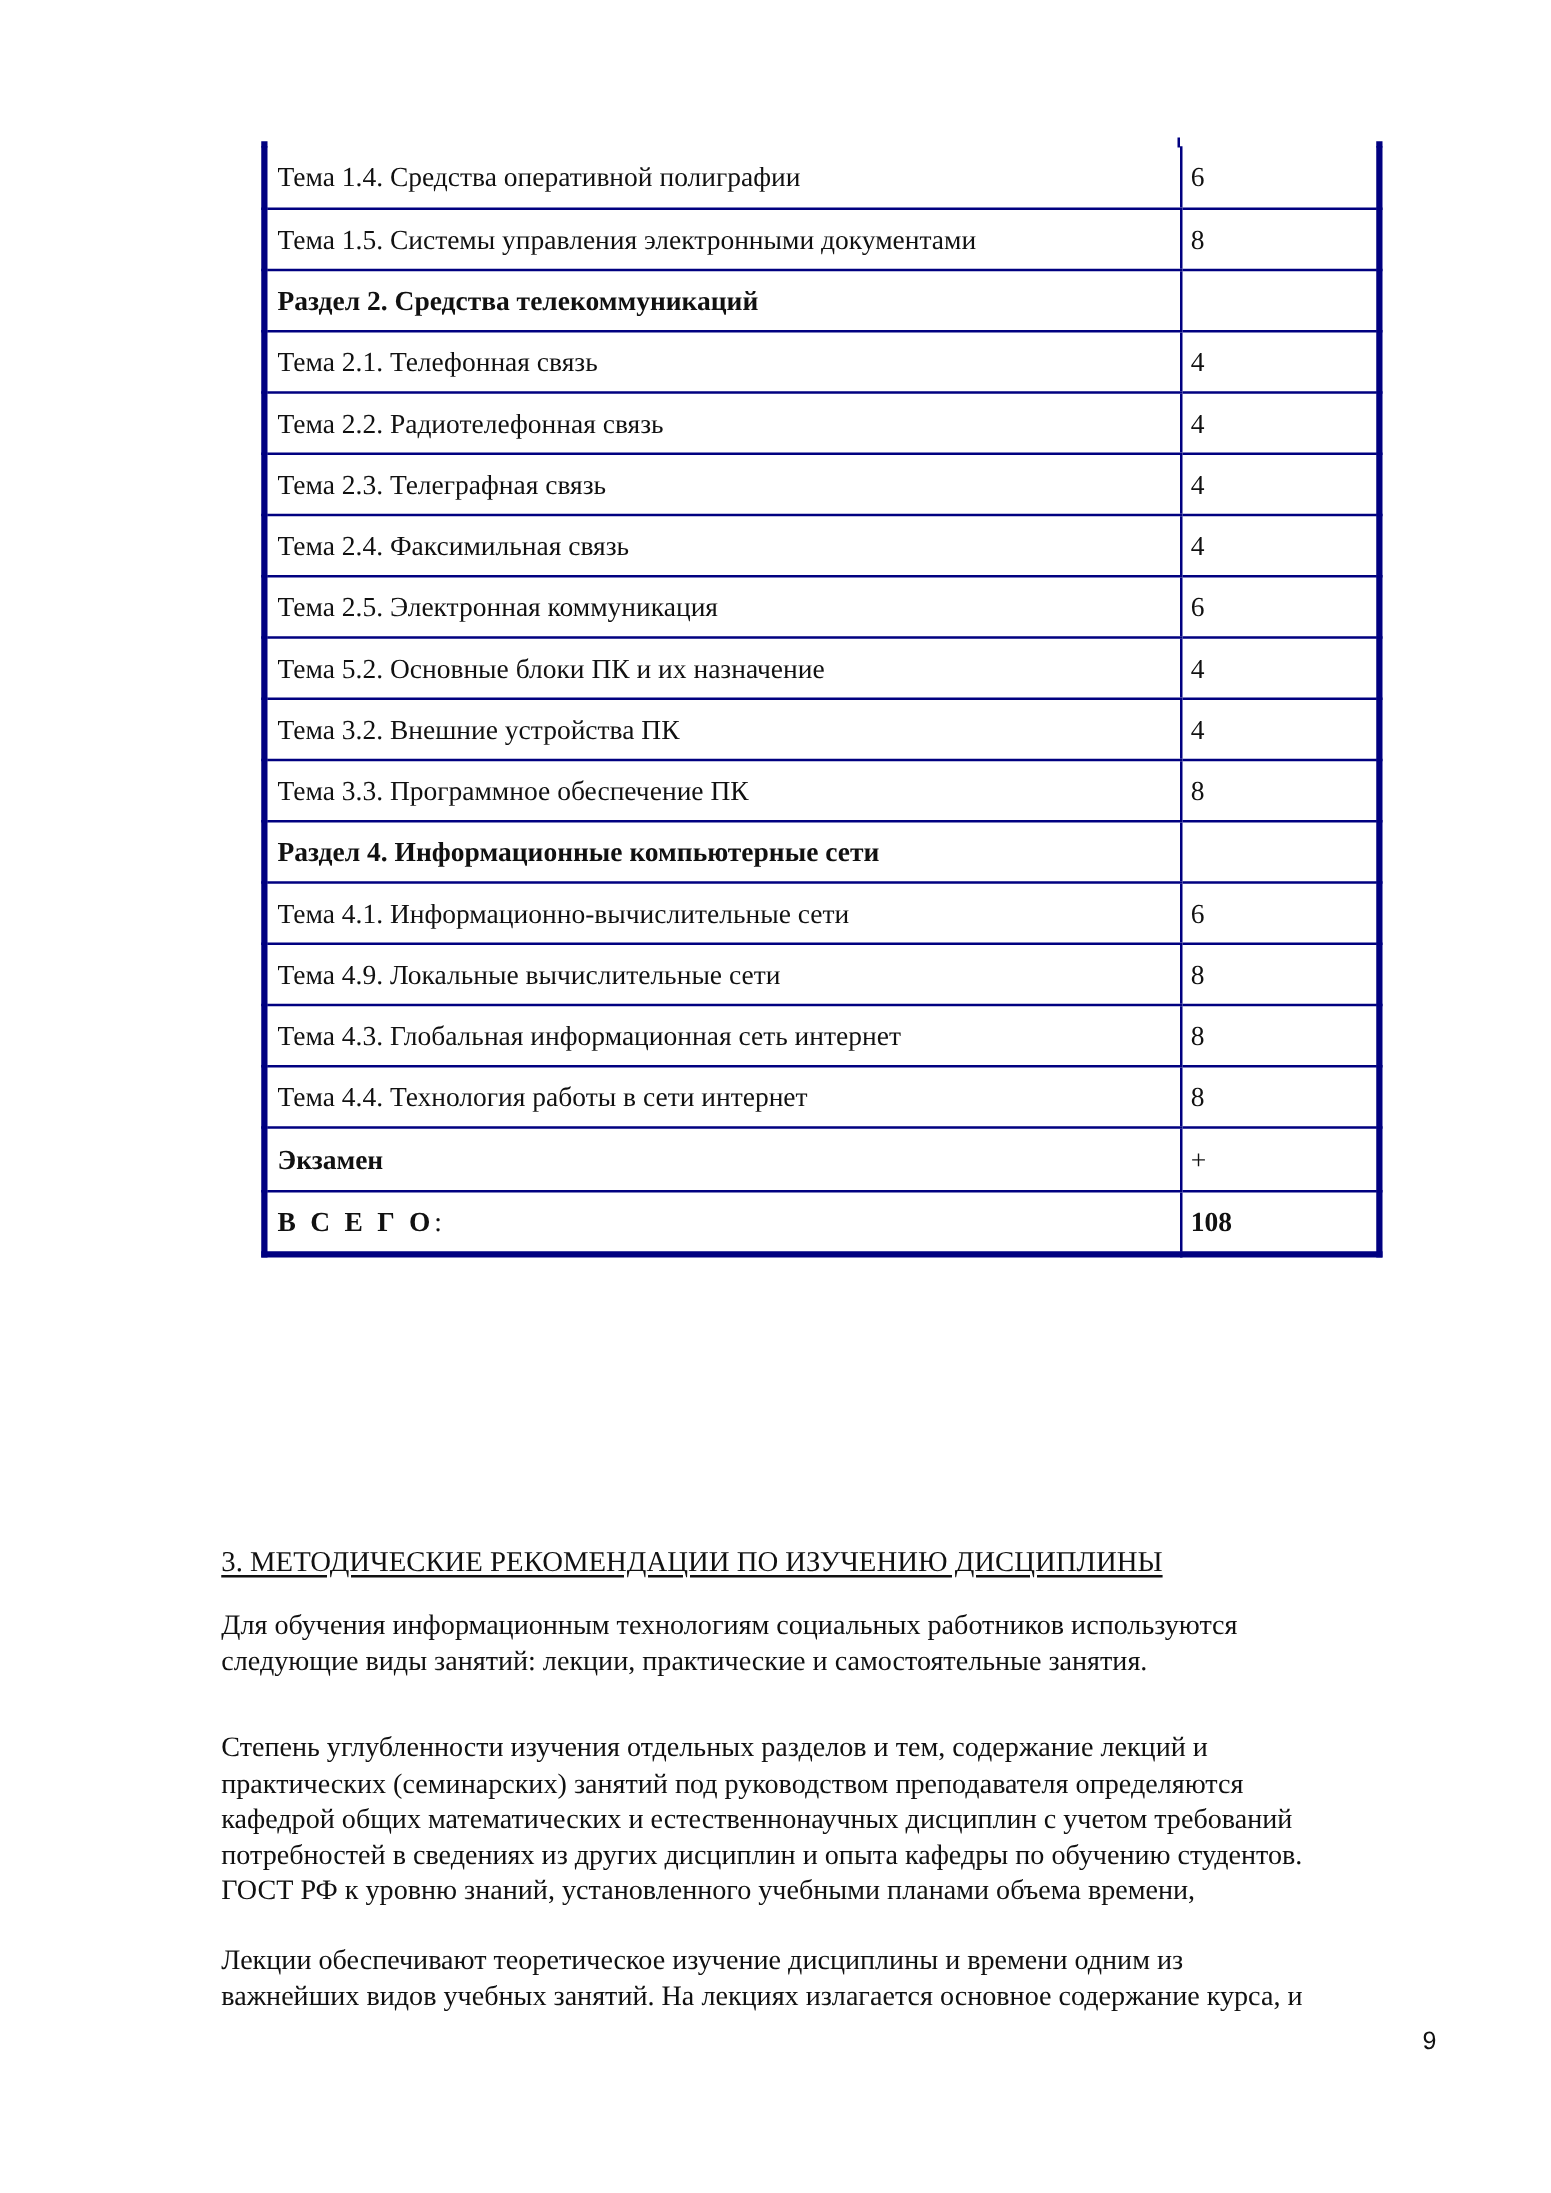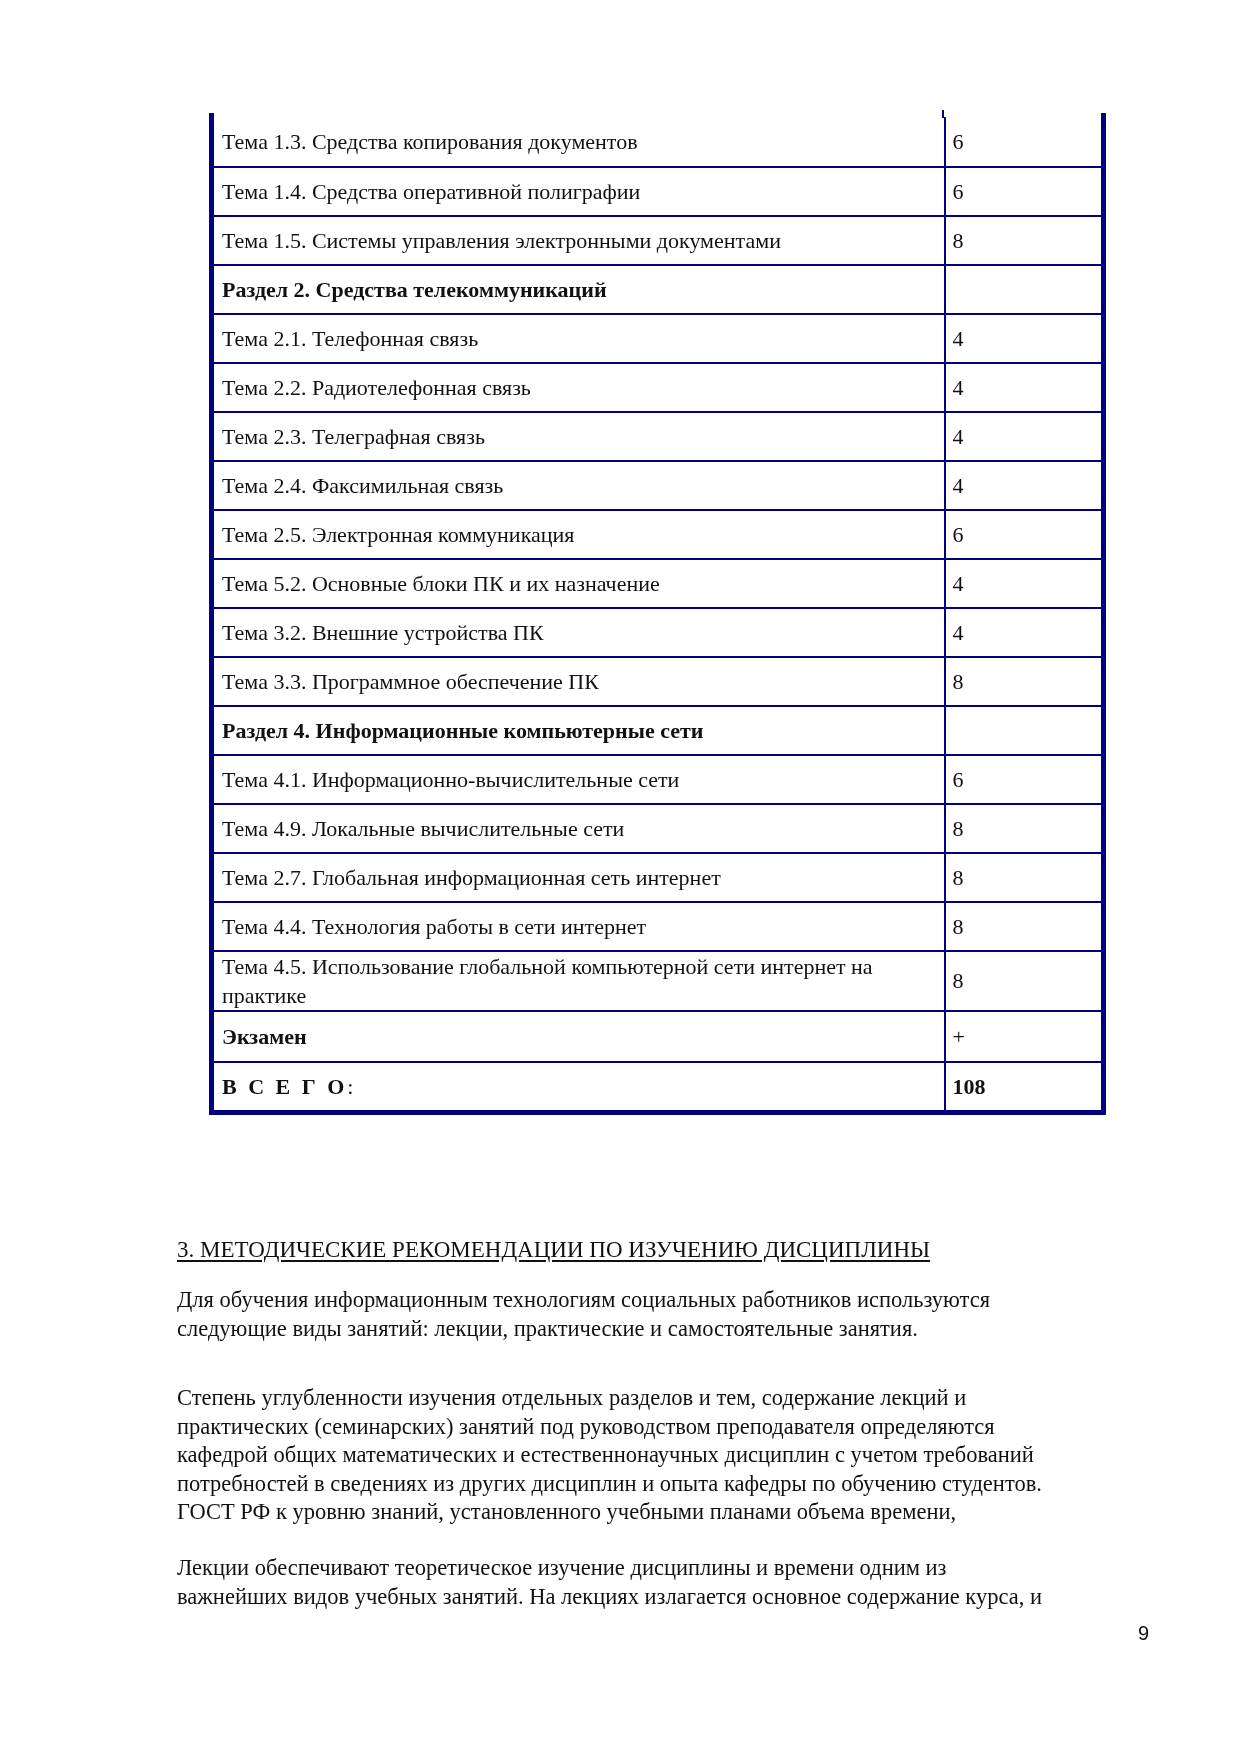--- a/index.html
+++ b/index.html
@@ -119,24 +119,20 @@
   <div class="col-stub"></div>
   <div class="right-stub"></div>
 
   <table class="plan-table">
     <colgroup>
       <col class="c-topic">
       <col class="c-hours">
     </colgroup>
     <tbody id="table-body">
 
-    <tr class="topic-row">
-          <td class="topic">Тема 1.3. Средства копирования документов</td>
-          <td class="hours">6</td>
-        </tr>
         <tr class="topic-row">
           <td class="topic">Тема 1.4. Средства оперативной полиграфии</td>
           <td class="hours">6</td>
         </tr>
         <tr class="topic-row">
           <td class="topic">Тема 1.5. Системы управления электронными документами</td>
           <td class="hours">8</td>
         </tr>
         <tr class="section">
           <td class="topic">Раздел 2. Средства телекоммуникаций</td>
@@ -180,29 +176,25 @@
         </tr>
         <tr class="topic-row">
           <td class="topic">Тема 4.1. Информационно-вычислительные сети</td>
           <td class="hours">6</td>
         </tr>
         <tr class="topic-row">
           <td class="topic">Тема 4.9. Локальные вычислительные сети</td>
           <td class="hours">8</td>
         </tr>
         <tr class="topic-row">
-          <td class="topic">Тема 2.7. Глобальная информационная сеть интернет</td>
+          <td class="topic">Тема 4.3. Глобальная информационная сеть интернет</td>
           <td class="hours">8</td>
         </tr>
         <tr class="topic-row">
           <td class="topic">Тема 4.4. Технология работы в сети интернет</td>
-          <td class="hours">8</td>
-        </tr>
-        <tr class="topic-row two-line">
-          <td class="topic">Тема 4.5. Использование глобальной компьютерной сети интернет на практике</td>
           <td class="hours">8</td>
         </tr>
       </tbody>
     <tbody>
       <tr class="summary">
         <td class="topic">Экзамен</td>
         <td class="hours">+</td>
       </tr>
       <tr class="summary">
         <td class="topic"><span class="spaced">В С Е Г О</span><span class="colon">:</span></td>

